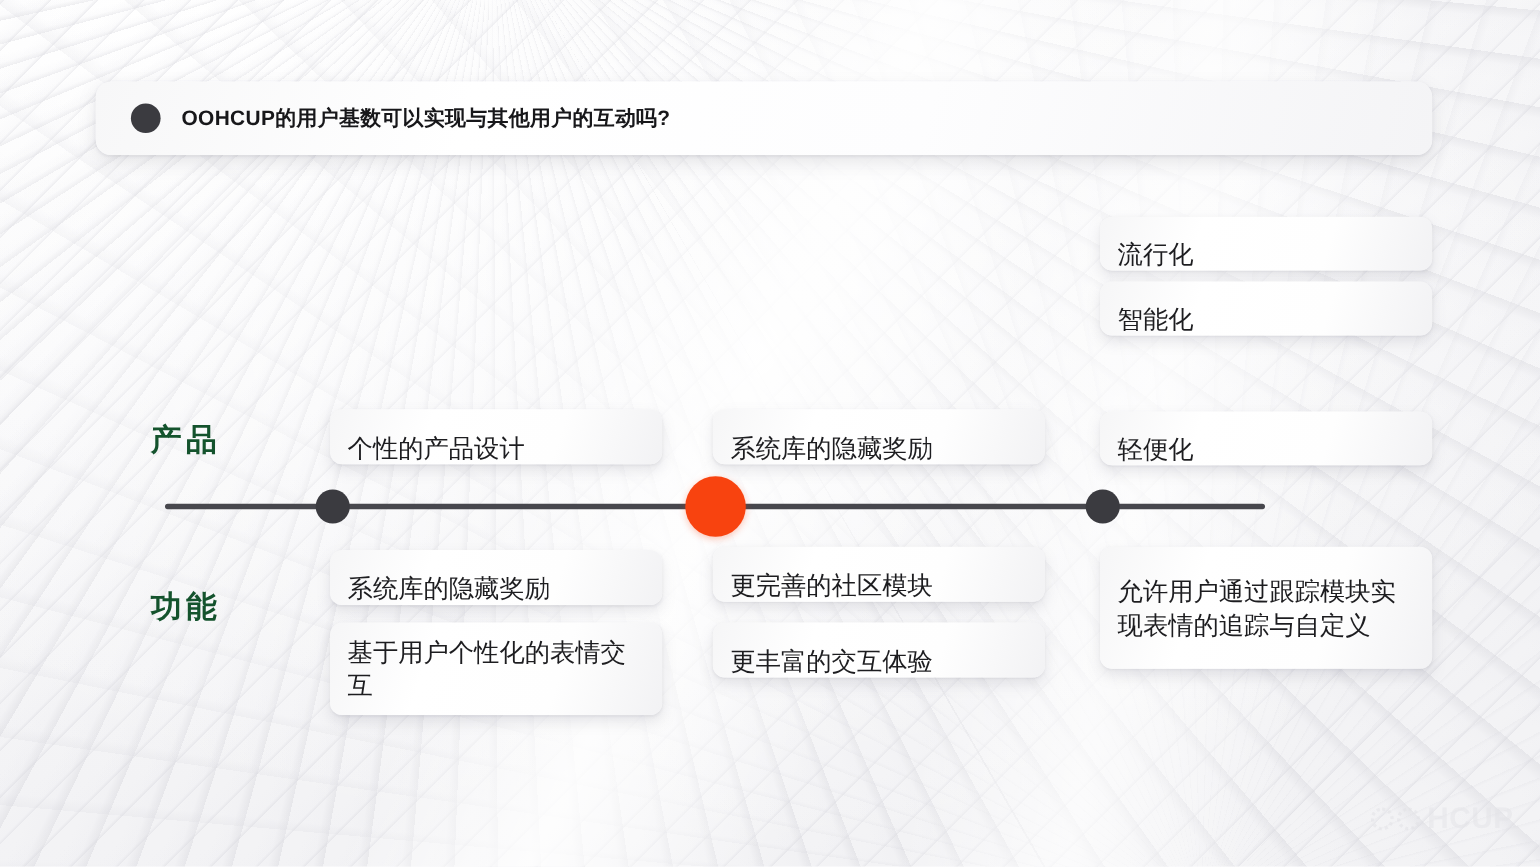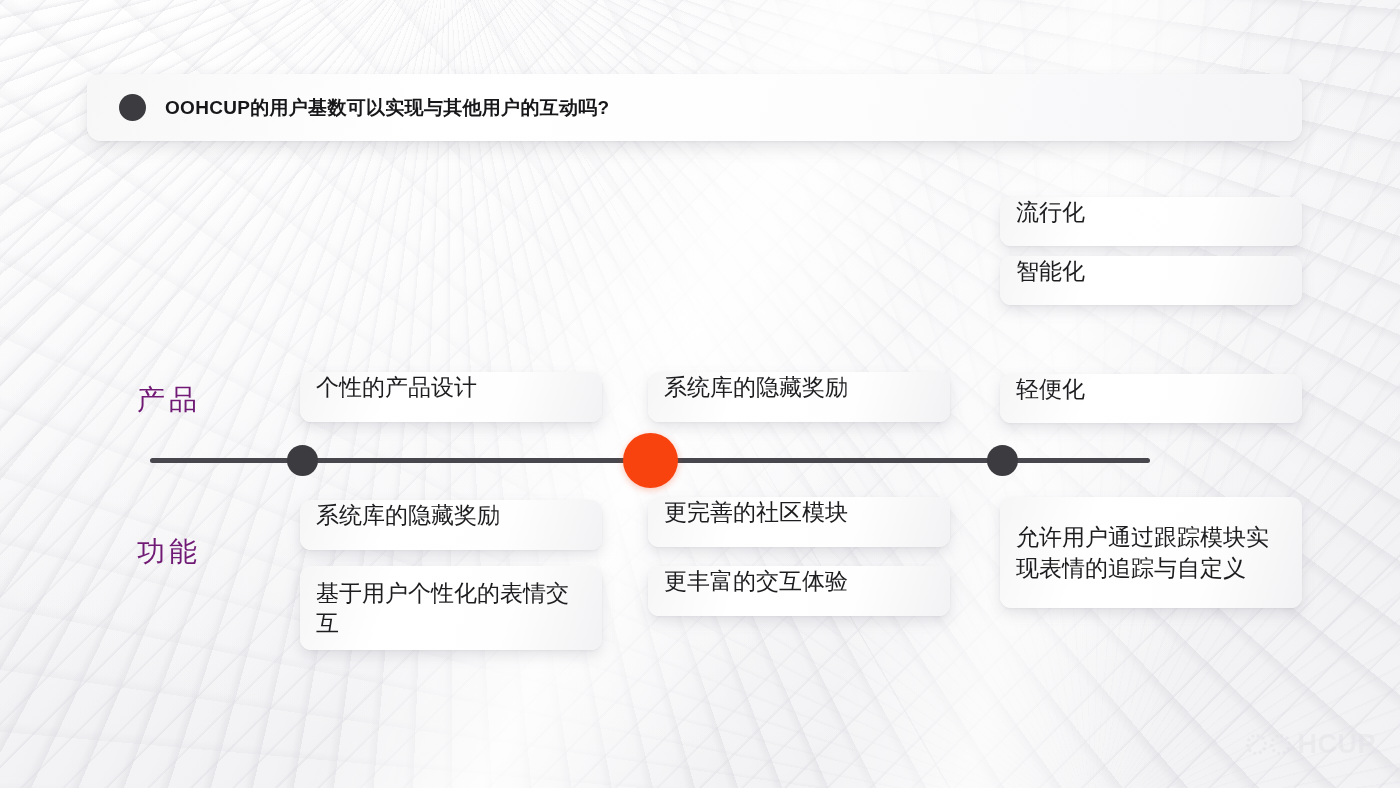--- a/index.html
+++ b/index.html
@@ -105,21 +105,21 @@
   }
 
   
   .card {
     position: absolute;
     box-sizing: border-box;
     border-radius: 11px;
     background: linear-gradient(108deg, #f6f6f7 0%, #ffffff 30%, #fefefe 68%, #f2f2f4 100%);
     box-shadow: 0 6px 13px rgba(120,120,135,0.17), 0 1px 2px rgba(120,120,135,0.09);
     display: flex;
-    align-items: flex-start;
+    align-items: flex-end;
     padding: 0 16px;
     font-size: 23px;
     color: #1d1d20;
     line-height: 1.32;
   }
   .card.multiline { align-items: center; }
 
   
   #col3-card-0 { left: 1000px; top: 197px;  width: 302px; height: 49px; }
   #col3-card-1 { left: 1000px; top: 256px;  width: 302px; height: 49px; }
@@ -134,22 +134,22 @@
   #row1-c1 { left: 300px; top: 500px; width: 302px; height: 50px; }
   #row1-c1b{ left: 300px; top: 566px; width: 302px; height: 84px; }
   #row1-c2 { left: 648px; top: 497px; width: 302px; height: 50px; }
   #row1-c2b{ left: 648px; top: 566px; width: 302px; height: 50px; }
   #row1-c3 { left: 1000px; top: 497px; width: 302px; height: 111px; }
 
   
   .row-label {
     position: absolute;
     font-size: 28px;
-    font-weight: 400;
-    color: #701a75;
+    font-weight: 700;
+    color: #14532d;
     letter-spacing: 4px;
   }
   #label-product  { left: 137px; top: 381px; }
   #label-function { left: 137px; top: 509px; margin-top: 24px; }
 
   
   #timeline {
     position: absolute;
     left: 150px;
     top: 458px;

